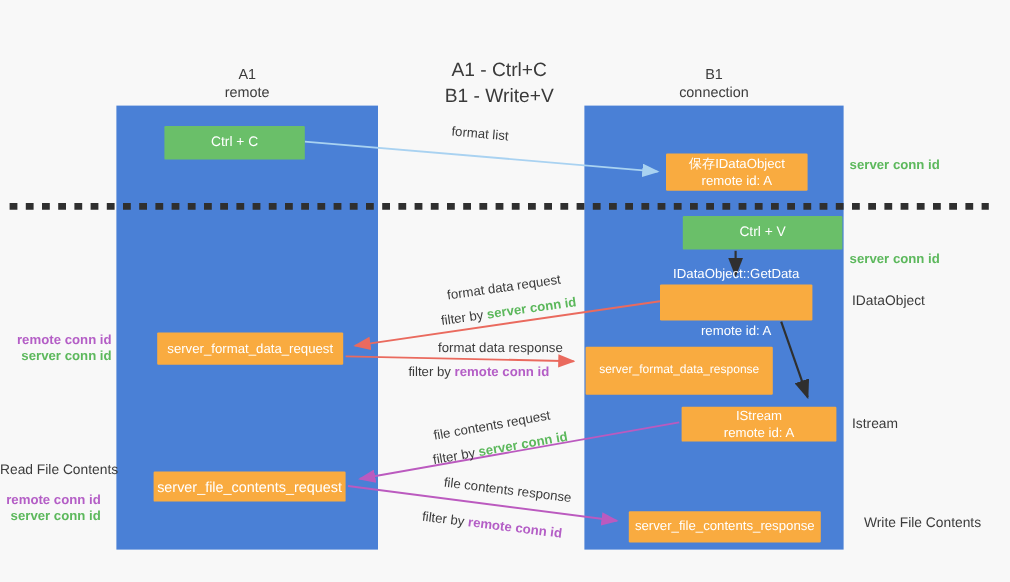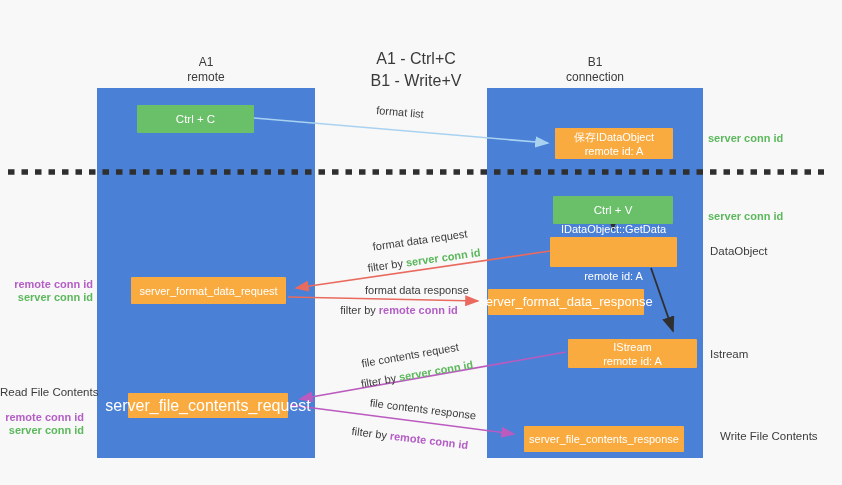--- a/index.html
+++ b/index.html
@@ -74,43 +74,43 @@
 
   <div class="box green-box" style="left:137px;top:105px;width:117px;height:28px;">
     <div>Ctrl + C</div>
   </div>
 
   <div class="box orange-box two-line" style="left:555px;top:128px;width:118px;height:31px;align-items:center;">
     <div>保存IDataObject</div>
     <div>remote id: A</div>
   </div>
 
-  <div class="box green-box" style="left:553px;top:180px;width:120px;height:28px;margin-top:16px;">
+  <div class="box green-box" style="left:569px;top:180px;width:133px;height:28px;">
     <div>Ctrl + V</div>
   </div>
 
   <div class="box orange-box two-line" style="left:550px;top:237px;width:127px;height:30px;gap:33px;">
     <div>IDataObject::GetData</div>
     <div>remote id: A</div>
   </div>
 
   <div class="box orange-box" style="left:131px;top:277px;width:155px;height:27px;font-size:11px;">
     <div>server_format_data_request</div>
   </div>
 
-  <div class="box orange-box" style="left:488px;top:289px;width:156px;height:26px;font-size:13px;">
+  <div class="box orange-box" style="left:488px;top:289px;width:156px;height:40px;font-size:10px;">
     <div>server_format_data_response</div>
   </div>
 
   <div class="box orange-box two-line" style="left:568px;top:339px;width:129px;height:29px;">
     <div>IStream</div>
     <div>remote id: A</div>
   </div>
 
-  <div class="box orange-box" style="left:128px;top:393px;width:160px;height:25px;font-size:16px;">
+  <div class="box orange-box" style="left:128px;top:393px;width:160px;height:25px;font-size:12px;">
     <div>server_file_contents_request</div>
   </div>
 
   <div class="box orange-box" style="left:524px;top:426px;width:160px;height:26px;font-size:11px;">
     <div>server_file_contents_response</div>
   </div>
 
   <div class="arrow-label" style="left:350px;top:106px;width:100px;transform:rotate(5deg);">format list</div>
 
   <div class="arrow-label" style="left:360px;top:234px;width:120px;transform:rotate(-8deg);">format data request</div>
@@ -132,21 +132,21 @@
   </div>
 
   <div class="arrow-label" style="left:363px;top:403px;width:120px;transform:rotate(7deg);">file contents response</div>
   <div class="arrow-label" style="left:350px;top:432px;width:120px;transform:rotate(7deg);">
     <span>filter by</span>
     <span class="purple-text">remote conn id</span>
   </div>
 
   <div class="side-label bold-green" style="left:708px;top:132px;">server conn id</div>
   <div class="side-label bold-green" style="left:708px;top:210px;">server conn id</div>
-  <div class="side-label" style="left:710px;top:245px;">DataObject</div>
+  <div class="side-label" style="left:710px;top:245px;">IDataObject</div>
   <div class="side-label" style="left:710px;top:348px;">Istream</div>
   <div class="side-label" style="left:720px;top:430px;">Write File Contents</div>
 
   <div class="side-label bold-purple right-align" style="left:0;width:93px;top:278px;">remote conn id</div>
   <div class="side-label bold-green right-align" style="left:0;width:93px;top:291px;">server conn id</div>
   <div class="side-label right-align" style="left:0;width:91px;top:386px;">Read File Contents</div>
   <div class="side-label bold-purple right-align" style="left:0;width:84px;top:411px;">remote conn id</div>
   <div class="side-label bold-green right-align" style="left:0;width:84px;top:424px;">server conn id</div>
 
 </div>

